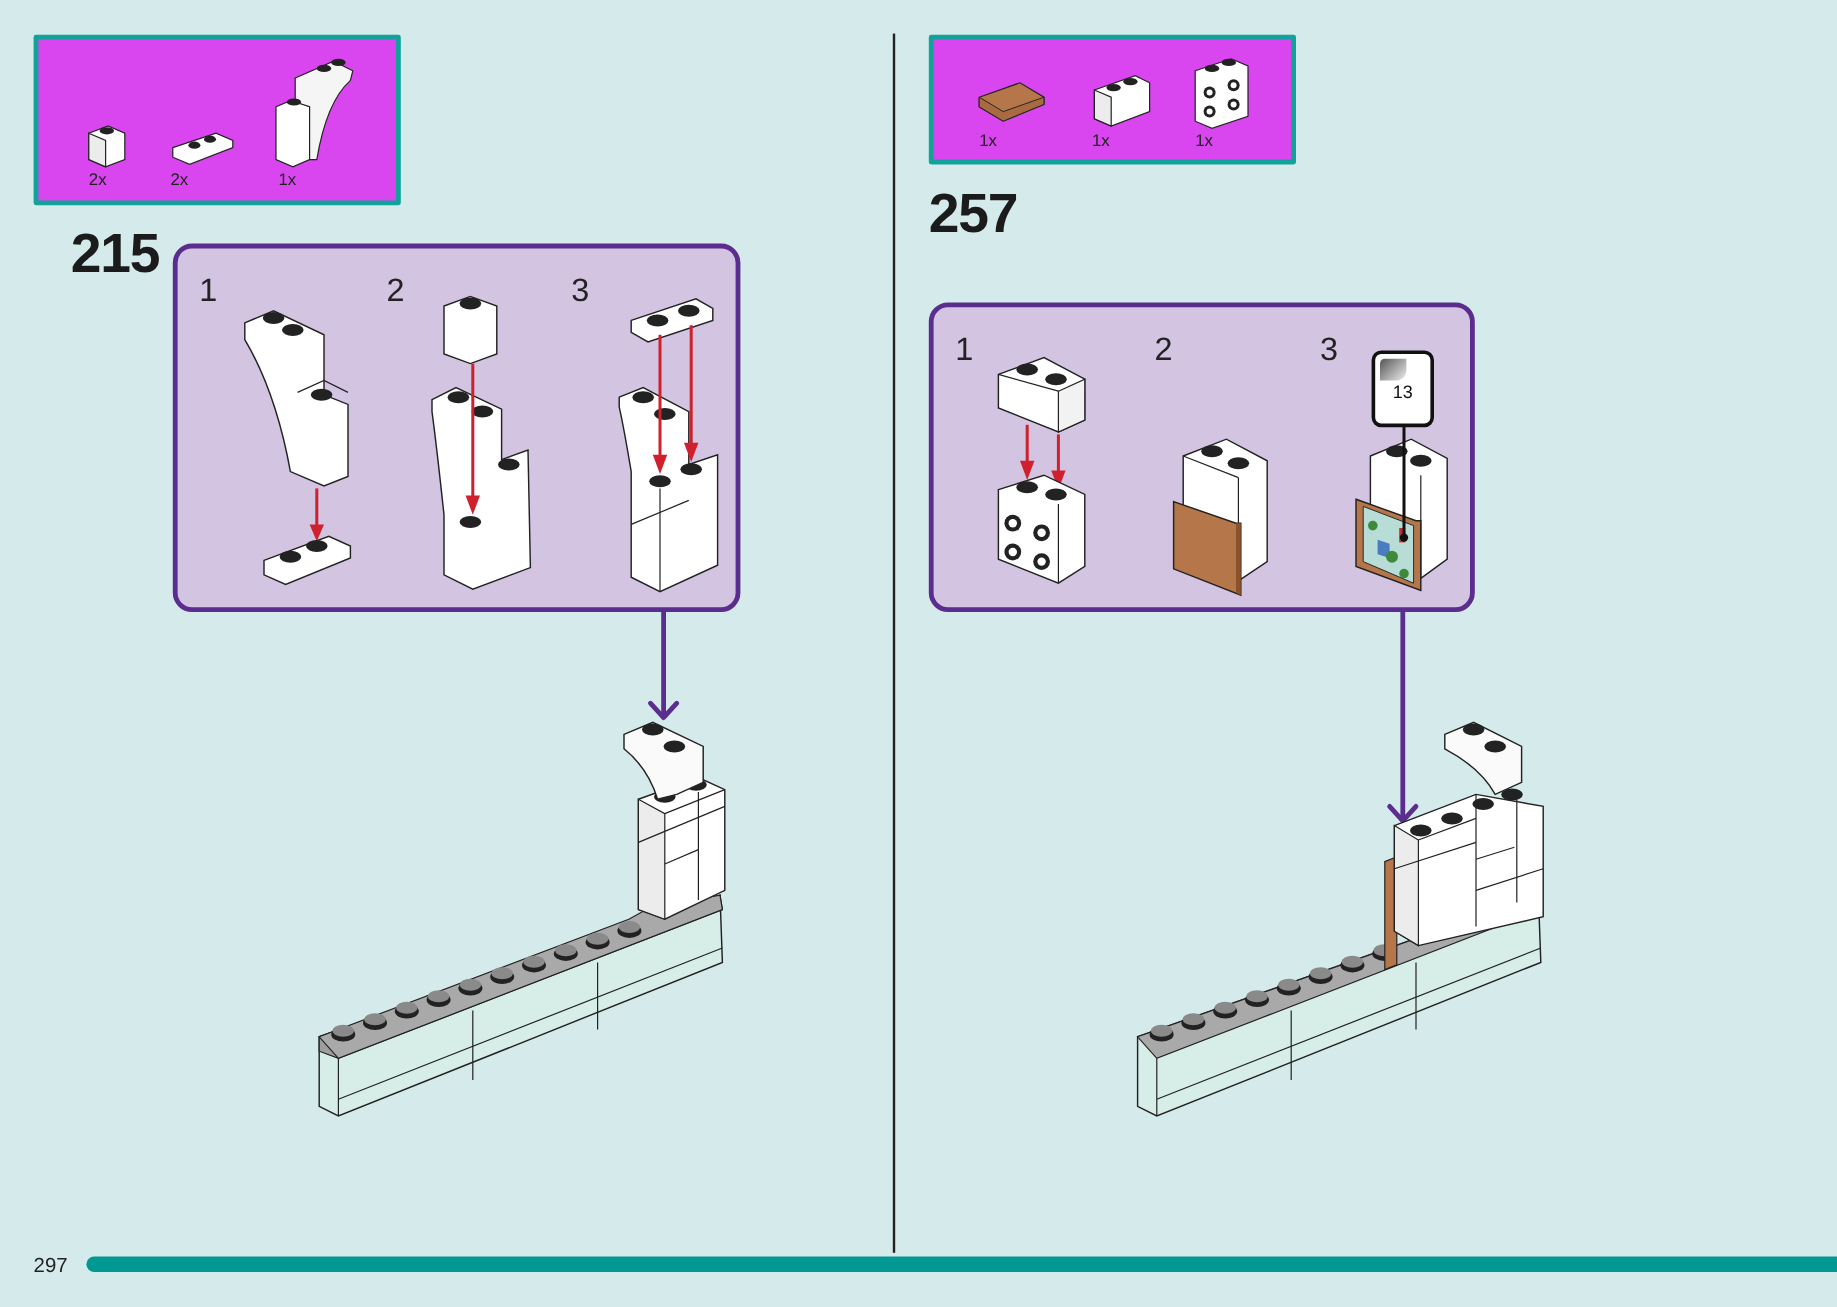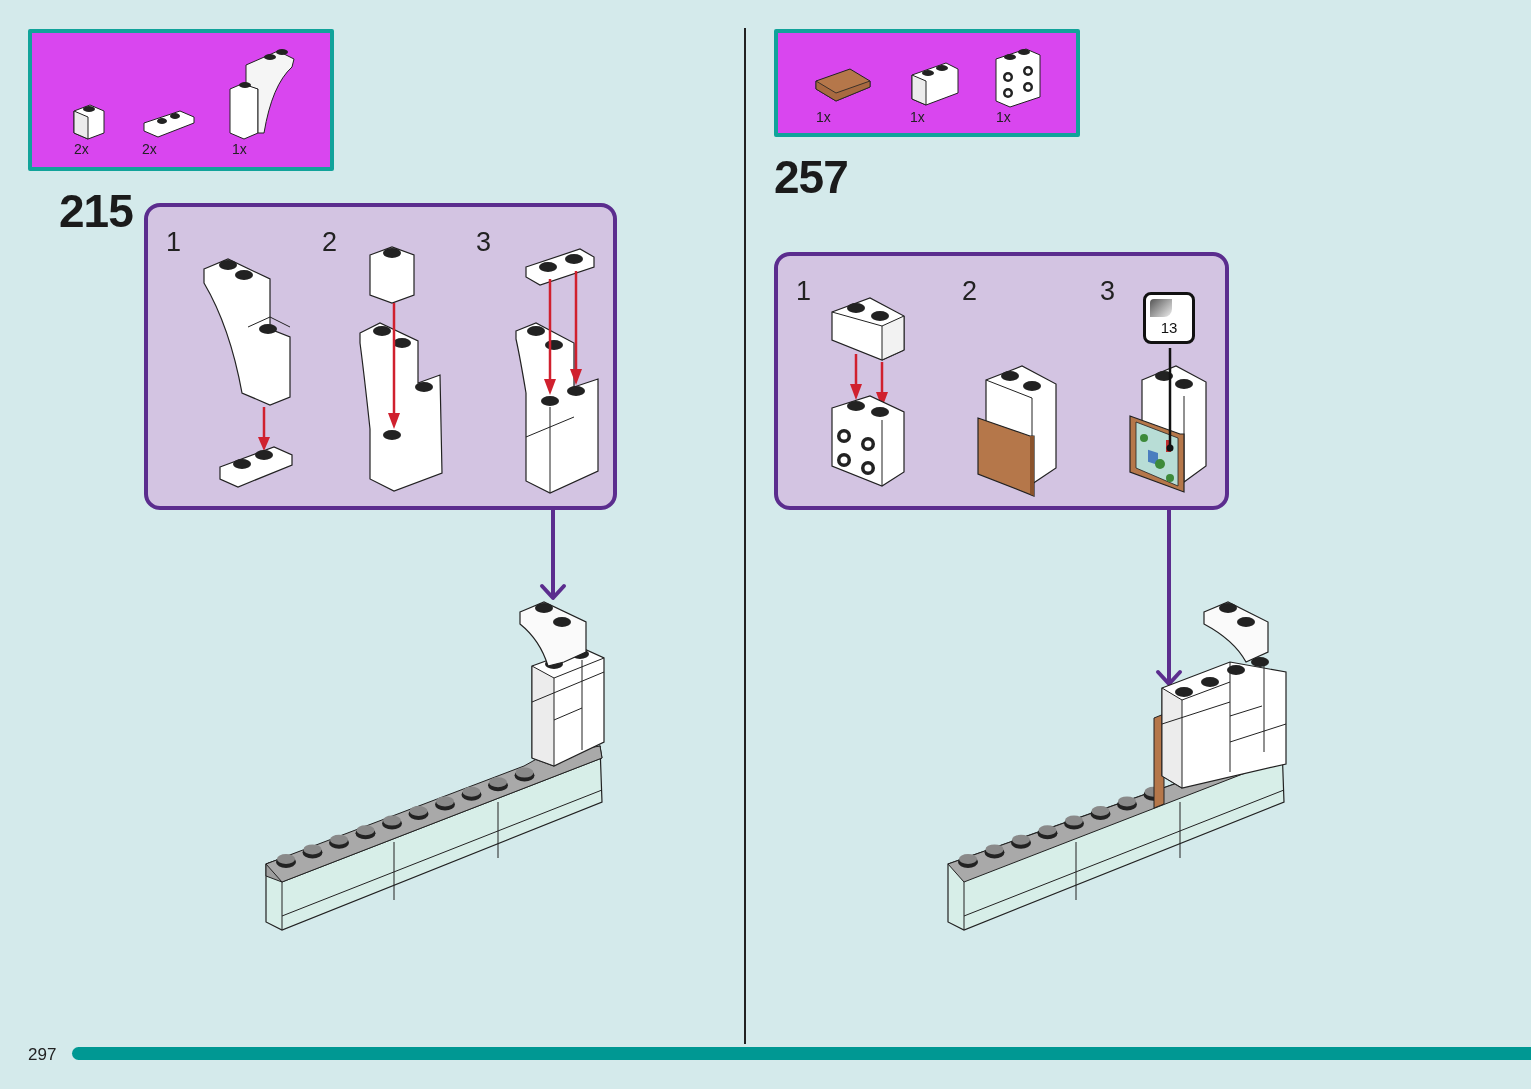--- a/index.html
+++ b/index.html
@@ -235,21 +235,21 @@
     <polygon points="12,130 54,146 54,194 12,176" fill="#b8ddd6" stroke="#222" stroke-width="0.8"></polygon>
     <rect x="24" y="150" width="10" height="12" fill="#4a7dbf" transform="skewY(18)"></rect>
     <circle cx="36" cy="172" r="5" fill="#3d8a3a"></circle>
     <circle cx="20" cy="146" r="4" fill="#3d8a3a"></circle>
     <circle cx="46" cy="186" r="4" fill="#3d8a3a"></circle>
     <rect x="42" y="148" width="5" height="12" fill="#c03030"></rect>
     <line x1="46" y1="56" x2="46" y2="156" stroke="#111" stroke-width="2.5"></line>
     <circle cx="46" cy="156" r="3.5" fill="#111"></circle>
   </svg>
 
-  <div style="position:absolute;left:365px;top:36px;width:52px;height:52px;border:3px solid #111;border-radius:8px;background:#fff;box-sizing:border-box;">
+  <div style="position:absolute;left:365px;top:36px;width:52px;height:64px;border:3px solid #111;border-radius:8px;background:#fff;box-sizing:border-box;">
     <div style="position:absolute;left:4px;top:4px;width:22px;height:18px;border-radius:4px 0 8px 0;background:linear-gradient(135deg,#555,#eee);"></div>
     <span style="position:absolute;left:0;right:0;top:24px;text-align:center;font-size:15px;color:#111;">13</span>
   </div>
 </div>
 
 <svg style="left:1156px;top:508px;" width="30" height="182">
   <line x1="13" y1="0" x2="13" y2="174" stroke="#5b2d8e" stroke-width="4"></line>
   <polyline points="2,164 13,176 24,164" fill="none" stroke="#5b2d8e" stroke-width="4" stroke-linecap="round" stroke-linejoin="round"></polyline>
 </svg>
 

